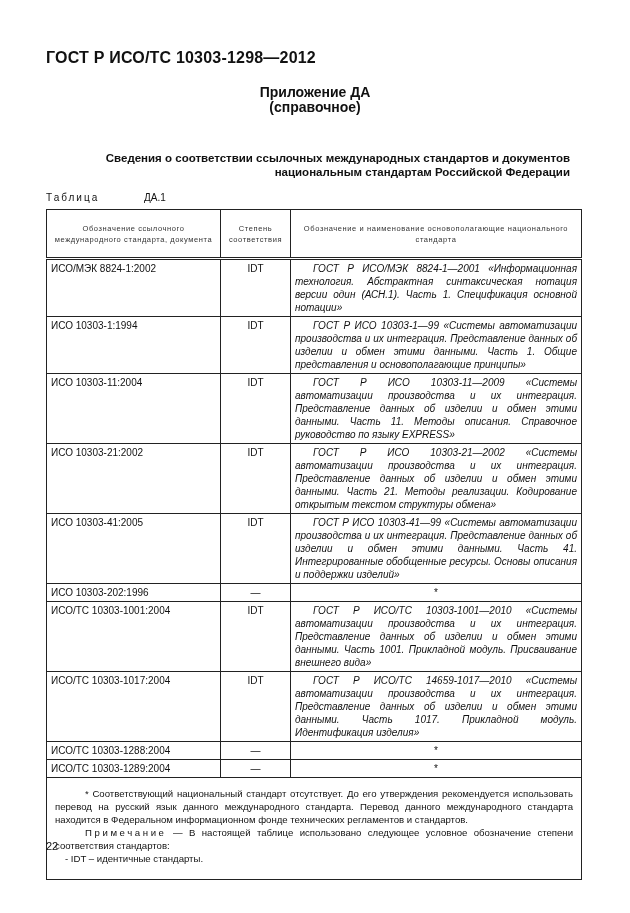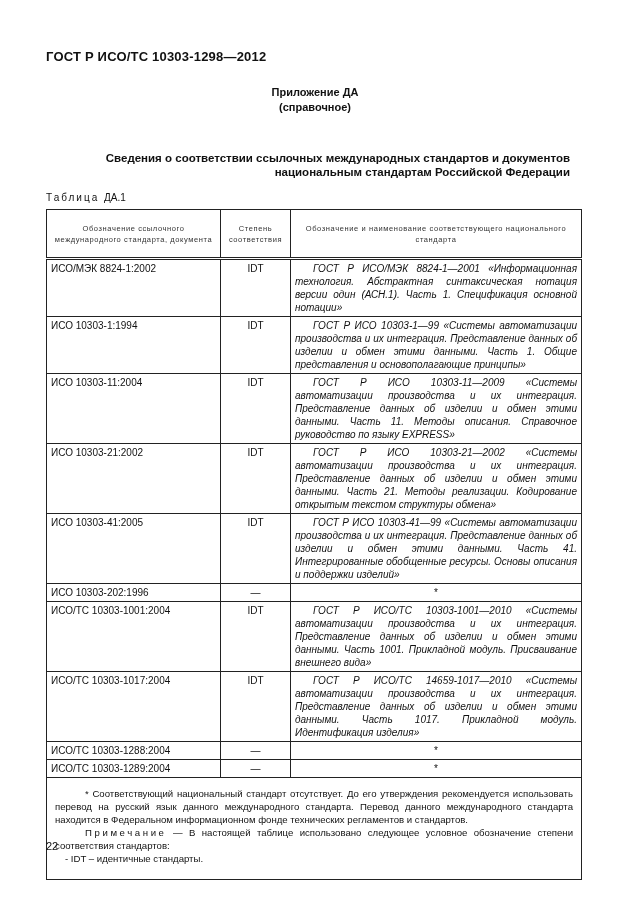--- a/index.html
+++ b/index.html
@@ -1,21 +1,21 @@
 <!DOCTYPE html>
 <html><head>
 <meta charset="utf-8">
 <style>
   html,body{margin:0;padding:0;background:#fff;}
   body{width:630px;height:913px;position:relative;overflow:hidden;font-family:"Liberation Sans",sans-serif;color:#111;}
-  .doc-id{position:absolute;left:46px;top:49px;font-size:13px;font-weight:bold;letter-spacing:0.2px;}
-  .appendix{position:absolute;left:0;width:630px;top:85px;text-align:center;font-size:11px;font-weight:bold;line-height:15px;}
+  .doc-id{position:absolute;left:46px;top:49px;font-size:16px;font-weight:bold;letter-spacing:0.2px;}
+  .appendix{position:absolute;left:0;width:630px;top:85px;text-align:center;font-size:14px;font-weight:bold;line-height:15px;}
   .heading{position:absolute;left:60px;width:510px;top:151px;text-align:right;font-size:11.5px;font-weight:bold;line-height:14px;}
   .tcaption{position:absolute;left:46px;top:192px;font-size:10px;letter-spacing:2px;}
-  .tcaption .num{letter-spacing:0;}
+  .tcaption .num{letter-spacing:0;margin-left:40px;}
   table{position:absolute;left:46px;top:209px;width:536px;border-collapse:collapse;font-size:10px;}
   td,th{border:1px solid #222;vertical-align:top;padding:2px 4px;line-height:13px;}
   th{font-weight:normal;font-size:7.5px;letter-spacing:0.6px;color:#333;text-align:center;vertical-align:middle;height:43px;line-height:11px;}
   thead tr{border-bottom:3px double #222;}
   .c1{width:165px;}
   .c2{width:61px;text-align:center;}
   .c3{text-align:justify;font-style:italic;}
   .c3 .ind{text-indent:18px;display:block;}
   .star{text-align:center;}
   .foot td{padding:9px 8px 14px 8px;font-size:9.6px;line-height:13px;}
@@ -42,21 +42,21 @@
 <div class="tcaption">
   <span>Таблица</span>
   <span class="num">ДА.1</span>
 </div>
 
 <table>
   <thead>
     <tr>
       <th class="c1">Обозначение ссылочного международного стандарта, документа</th>
       <th class="c2">Степень соответствия</th>
-      <th>Обозначение и наименование соответствующего национального стандарта</th>
+      <th>Обозначение и наименование основополагающие национального стандарта</th>
     </tr>
   </thead>
   <tbody>
     <tr>
       <td class="c1">ИСО/МЭК 8824-1:2002</td>
       <td class="c2">IDT</td>
       <td class="c3">
           <span class="ind">ГОСТ Р ИСО/МЭК 8824-1—2001 «Информационная технология. Абстрактная синтаксическая нотация версии один (АСН.1). Часть 1. Спецификация основной нотации»</span>
         </td>
     </tr>

